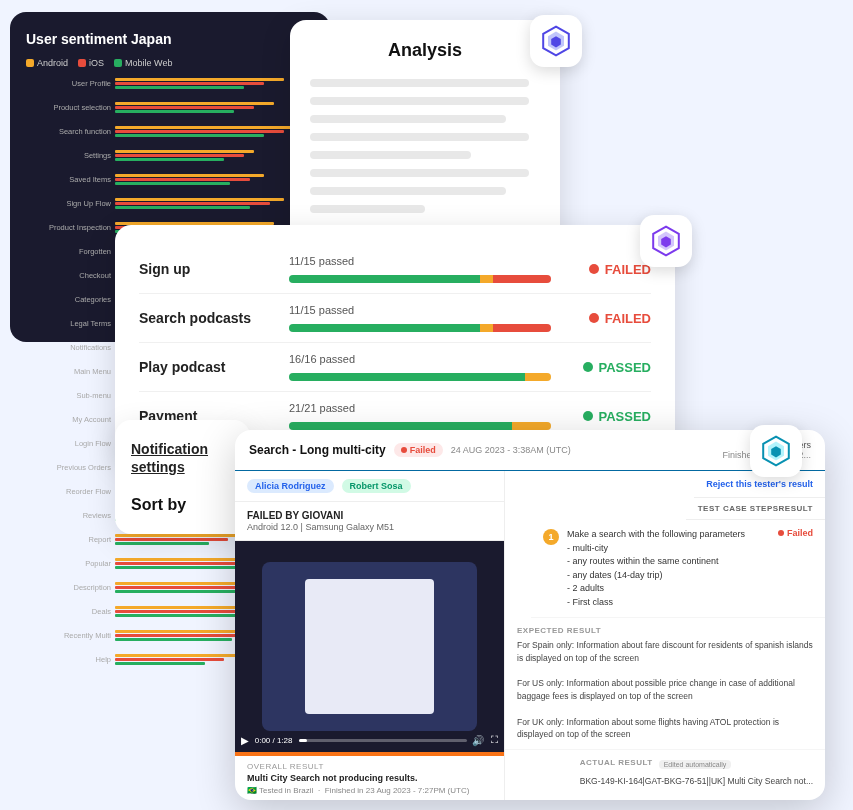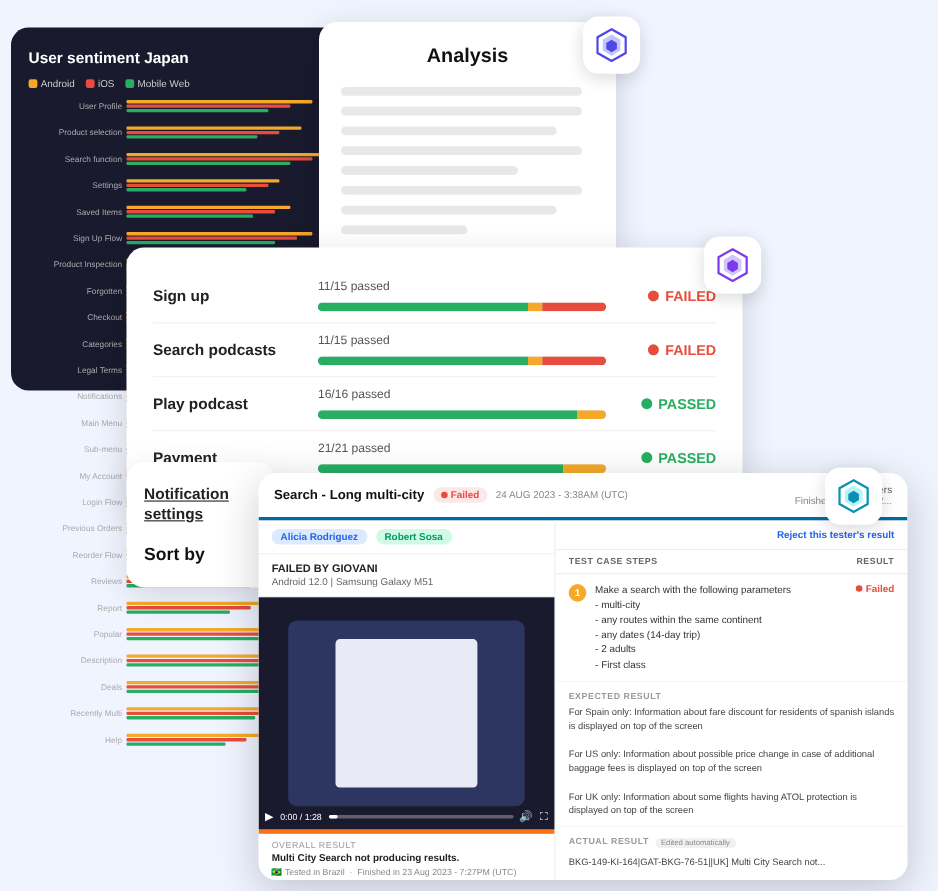--- a/index.html
+++ b/index.html
@@ -8,21 +8,21 @@
       height: 810px;
       background: #f0f4ff;
       font-family: -apple-system, BlinkMacSystemFont, 'Segoe UI', sans-serif;
       position: relative;
       overflow: hidden;
     }
 
     
     .card-sentiment {
       position: absolute;
-      top: 25px;
+      top: 12px;
       left: 10px;
       width: 320px;
       height: 330px;
       background: #1a1a2e;
       border-radius: 16px;
       padding: 16px;
       color: white;
       z-index: 1;
     }
     .card-sentiment-header {
@@ -271,21 +271,21 @@
       border-radius: 16px;
       z-index: 4;
       box-shadow: 0 10px 40px rgba(0,0,0,0.2);
       overflow: hidden;
     }
     .detail-header {
       display: flex;
       align-items: center;
       justify-content: space-between;
       padding: 10px 14px;
-      border-bottom: 3px solid #0369a1;
+      border-bottom: 1px solid #0369a1;
     }
     .detail-title-area {
       display: flex;
       align-items: center;
       gap: 8px;
     }
     .detail-title {
       font-size: 12px;
       font-weight: 700;
       color: #111;
@@ -424,20 +424,21 @@
     .tested-in {
       font-size: 8px;
       color: #888;
       margin-top: 3px;
     }
     .detail-right {
       flex: 1;
       display: flex;
       flex-direction: column;
       overflow: hidden;
+      align-items: flex-end;
     }
     .reject-row {
       padding: 8px 12px;
       border-bottom: 1px solid #eee;
       display: flex;
       justify-content: flex-end;
     }
     .reject-btn {
       font-size: 9px;
       color: #2563eb;

